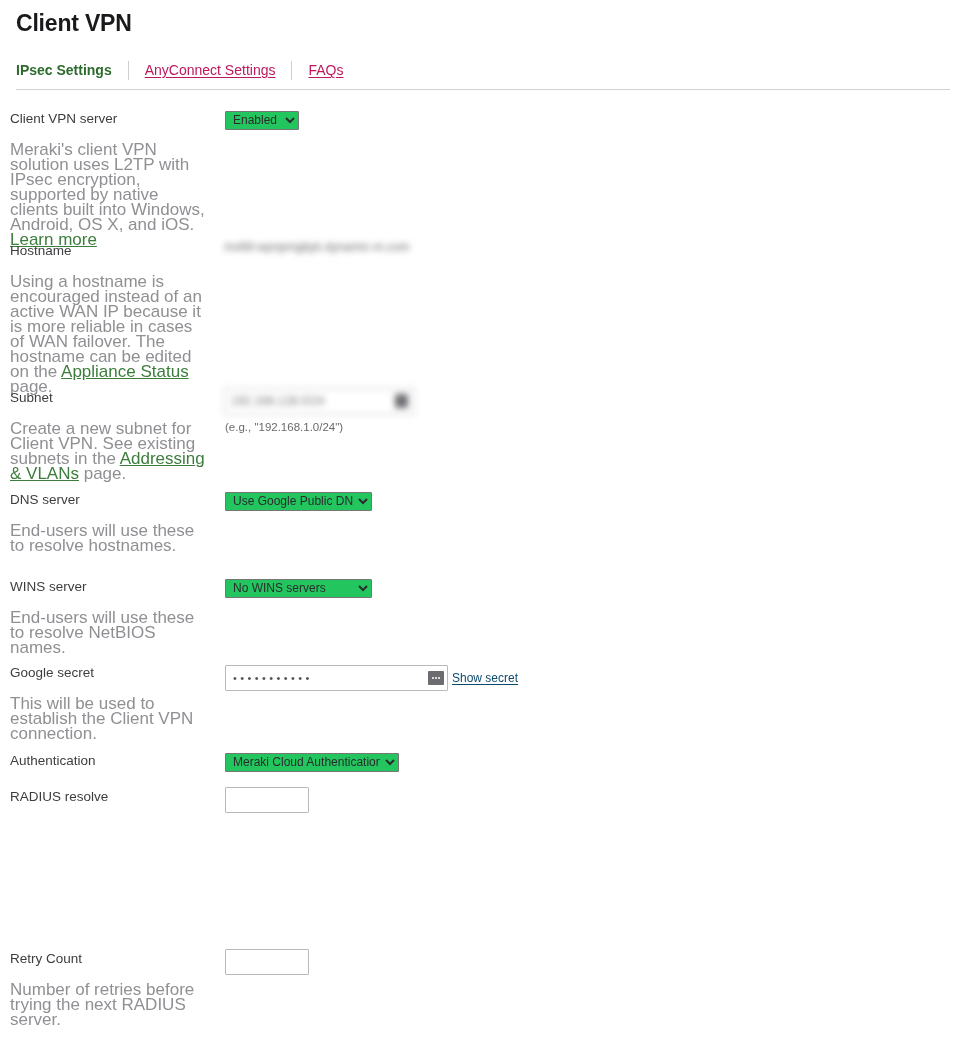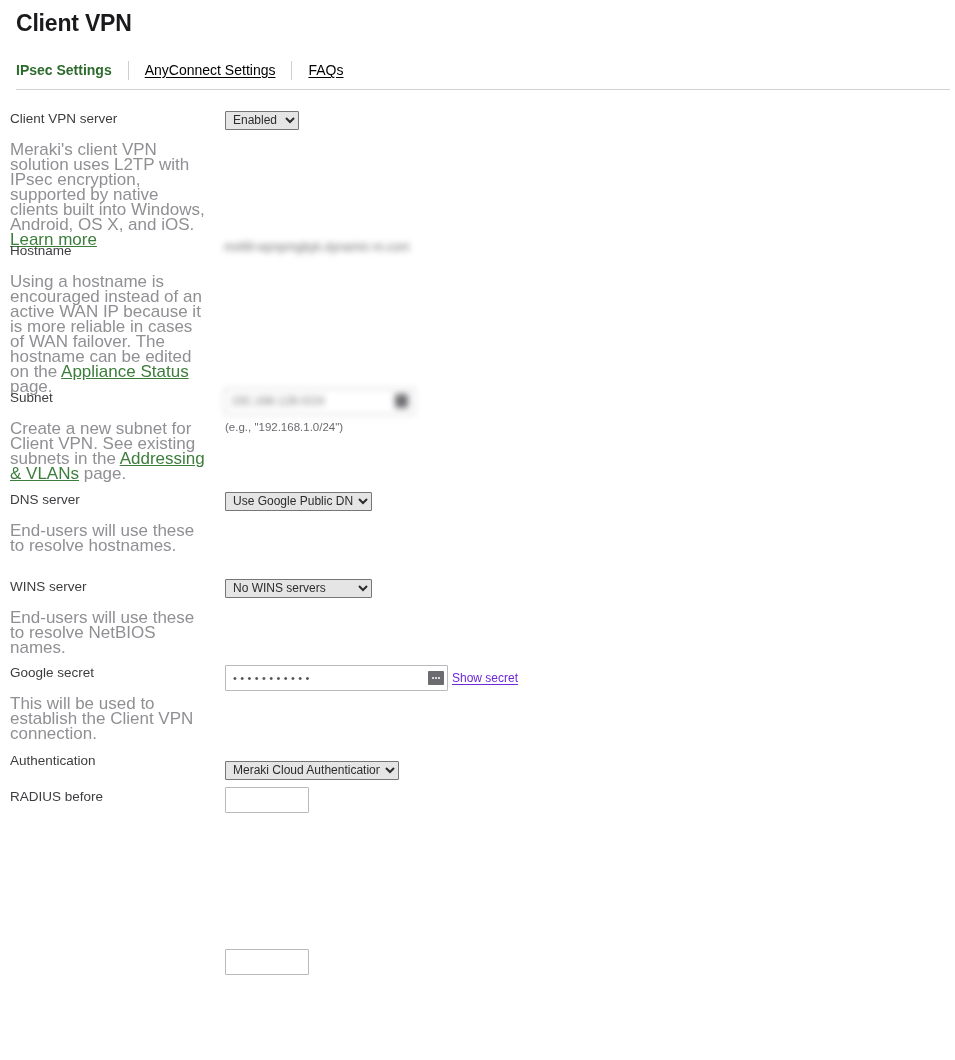--- a/index.html
+++ b/index.html
@@ -28,21 +28,21 @@
 
   .tabbar {
     position: absolute;
     left: 16px; top: 58px;
     display: flex;
     align-items: center;
     height: 24px;
   }
   .tab {
     font-size: 14px;
-    color: #000000;
+    color: #be185d;
     white-space: nowrap;
     cursor: pointer;
   }
   .tab.active {
     font-weight: bold;
     color: #2d6b2d;
     text-decoration: none;
   }
   .tab.link {
     text-decoration: underline;
@@ -85,21 +85,21 @@
     cursor: pointer;
   }
 
   .ctl-col { position: absolute; left: 225px; }
 
   
   select.combo {
     font-family: "Liberation Sans", sans-serif;
     font-size: 12px;
     color: #2c2c2e;
-    background: #e5e5e5;
+    background: #22c55e;
     border: 1px solid #767676;
     border-radius: 1px;
     height: 19px;
     padding: 0 2px 0 3px;
     line-height: 17px;
     cursor: pointer;
   }
   select.combo.w-auto { width: auto; }
   select.combo.w147 { width: 147px; }
   select.combo.w174 { width: 174px; }
@@ -150,21 +150,21 @@
     display: block;
     width: 2px; height: 2px;
     background: #ffffff;
     border-radius: 50%;
     margin: 0 0.6px;
   }
   .show-secret {
     position: absolute;
     left: 452px; top: 671px;
     font-size: 12px;
-    color: #6d28d9;
+    color: #0c4a6e;
     text-decoration: underline;
     text-underline-offset: 2px;
     cursor: pointer;
   }
 
   
   .blur-host {
     position: absolute;
     left: 224px; top: 240px;
     width: 226px; height: 22px;
@@ -277,28 +277,32 @@
           <i></i>
           <i></i>
         </div>
     </div>
   </div>
   <div class="show-secret">Show secret</div>
 
   <div class="label-col" style="top:753px;">
     <div class="field-label">Authentication</div>
   </div>
-  <div class="ctl-col" style="top:752px;margin-top:8px;">
+  <div class="ctl-col" style="top:752px;">
     <select class="combo w174"><option>Meraki Cloud Authentication</option><option>RADIUS</option><option>Active Directory</option></select>
   </div>
 
   <div class="label-col" style="top:789px;">
-    <div class="field-label">RADIUS before</div>
+    <div class="field-label">RADIUS resolve</div>
   </div>
   <div class="ctl-col" style="top:787px;">
     <input class="txt small-num" type="text" value="" style="">
   </div>
 
+  <div class="label-col" style="top:951px;">
+    <div class="field-label">Retry Count</div>
+    <div class="help">Number of retries before trying the next RADIUS server.</div>
+  </div>
   <div class="ctl-col" style="top:949px;">
     <input class="txt small-num" type="text" value="" style="">
   </div>
 
 </div>
 
 </body></html>

